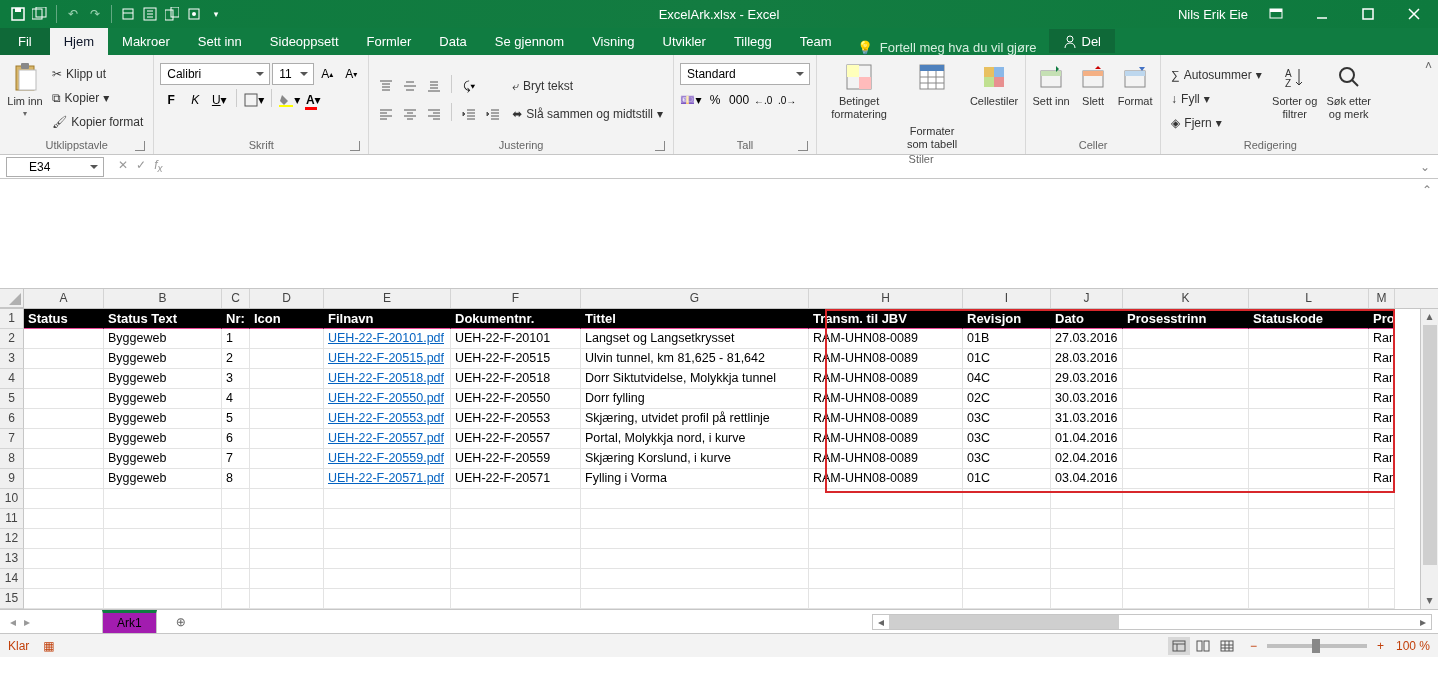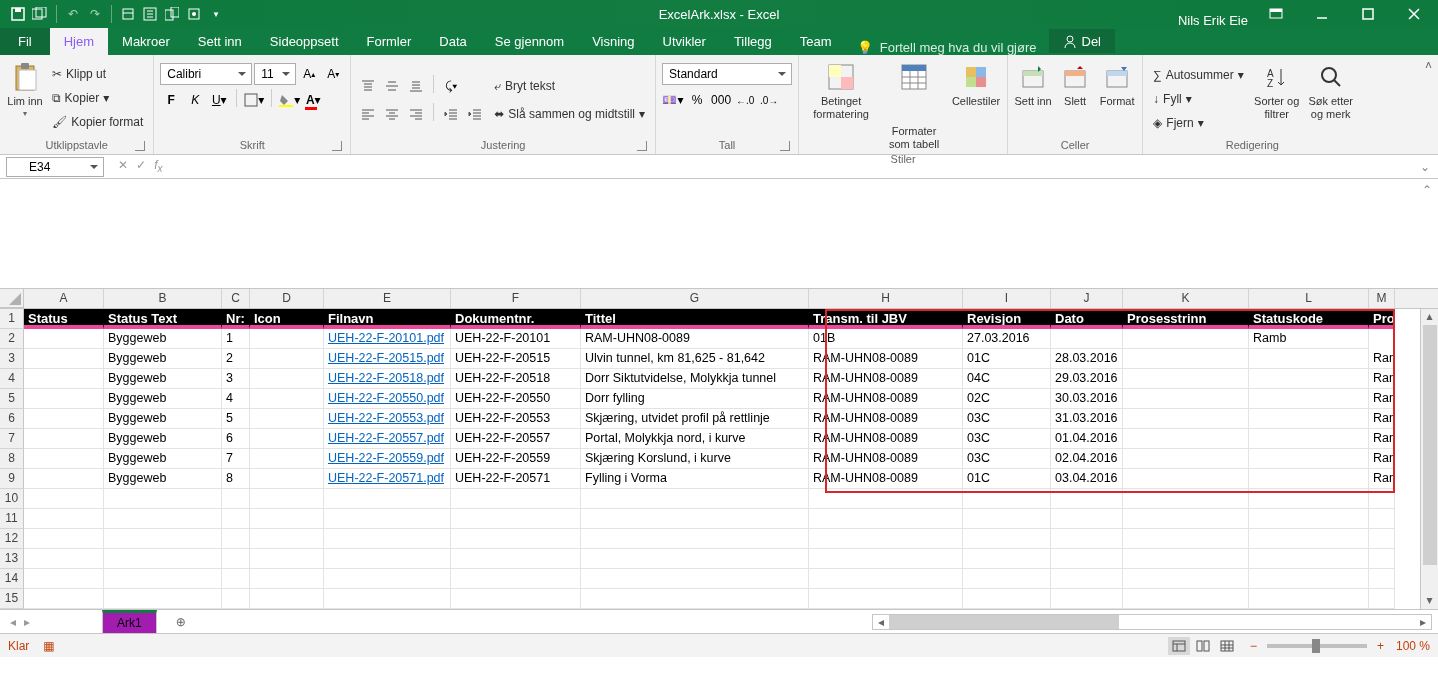--- a/index.html
+++ b/index.html
@@ -4,27 +4,27 @@
 <style>
 * { box-sizing: border-box; margin: 0; padding: 0; font-family: "Segoe UI", Arial, sans-serif; }
 body { background: #fff; width: 1438px; height: 676px; overflow: hidden; font-size: 12px; user-select: none; }
 
 
 .titlebar { height: 28px; background: linear-gradient(to right, #0e7a3e, #137c41, #0e7a3e); color: #fff; display: flex; align-items: center; position: relative; }
 .qat { display: flex; gap: 2px; padding-left: 8px; align-items: center; }
 .qat .ico { width: 20px; height: 20px; display: flex; align-items: center; justify-content: center; }
 .sep { width: 1px; height: 18px; background: rgba(255,255,255,0.35); margin: 0 4px; }
 .title { position: absolute; left: 50%; transform: translateX(-50%); font-size: 13px; }
-.user { margin-left: auto; display: flex; align-items: flex-end; gap: 10px; padding-right: 6px; font-size:13px; }
+.user { margin-left: auto; display: flex; align-items: center; gap: 10px; padding-right: 6px; font-size:13px; }
 .win-btn { width: 36px; height: 28px; display: flex; align-items: center; justify-content: center; }
 
 
 .ribtabs { height: 27px; background: #107c41; display: flex; padding-left: 0; align-items: flex-end; }
 .ribtab { color: #fff; padding: 5px 14px 6px; font-size: 13px; height:27px; display:flex; align-items:center;}
-.ribtab.active { background: #f3f3f3; color: #8b5cf6; }
+.ribtab.active { background: #f3f3f3; color: #0f172a; }
 .ribtab.file { background: #0f6938; padding:5px 18px;}
 .tell { display: flex; align-items: center; gap: 6px; padding: 0 12px; color: #d6efe0; font-size:13px;}
 .share { margin-left: auto; color: #fff; display:flex; align-items:center; gap:5px; padding:0 14px; background:#0f6938; height:24px; margin:1px 21px 2px 0; font-size:13px;}
 
 
 .ribbon { height: 100px; background: #f3f3f3; border-bottom: 1px solid #c6c6c6; display: flex; }
 .group { border-right: 1px solid #d8d8d8; padding: 4px 6px 0; display: flex; flex-direction: column; }
 .group-body { flex: 1; display: flex; gap: 4px; }
 .group-label { text-align: center; font-size: 11px; color: #666; padding: 2px 0 3px; position:relative;}
 .group-label .dlaunch{ position:absolute; right:2px; bottom:3px; width:10px; height:10px; border:1px solid #888; border-top:none; border-left:none;}
@@ -50,21 +50,21 @@
 .expand .vd{position:absolute; right:6px; top:4px; color:#888;}
 .colhdrs{display:grid; grid-template-columns: 24px 80px 118px 28px 74px 127px 130px 228px 154px 88px 72px 126px 120px 26px; height:20px; background:#f0f0f0; border-bottom:1px solid #c6c6c6;}
 .colhdrs .ch{border-right:1px solid #d4d4d4; text-align:center; font-size:12px; color:#444; line-height:19px;}
 .corner{background:#f0f0f0; border-right:1px solid #c6c6c6; border-bottom:1px solid #c6c6c6; position:relative;}
 .corner::after{content:""; position:absolute; right:2px; bottom:2px; width:0; height:0; border:6px solid transparent; border-right-color:#b0b0b0; border-bottom-color:#b0b0b0;}
 
 .rows{max-height:308px; overflow:hidden;}
 .row{display:grid; grid-template-columns: 24px 80px 118px 28px 74px 127px 130px 228px 154px 88px 72px 126px 120px 26px; height:20px;}
 .rh{background:#f0f0f0; border-right:1px solid #c6c6c6; border-bottom:1px solid #d4d4d4; text-align:center; font-size:12px; color:#444; line-height:19px;}
 .cell{border-right:1px solid #e3e3e3; border-bottom:1px solid #e3e3e3; padding:0 4px; font-size:12.5px; line-height:19px; white-space:nowrap; overflow:hidden;}
-.hdr .cell{background:#000; color:#fff; font-weight:bold; font-size:13px; border-right:1px solid #000; border-bottom:4px solid #ec4899;}
+.hdr .cell{background:#000; color:#fff; font-weight:bold; font-size:13px; border-right:1px solid #000; border-bottom:1px solid #ec4899;}
 .link{color:#0563c1; text-decoration:underline;}
 .highlight{position:absolute; border:2px solid #d8272b; pointer-events:none;}
 
 
 .tabs{height:24px; border-top:1px solid #c6c6c6; display:flex; align-items:center; background:#fff;}
 .tabctrl{width:100px; display:flex; gap:8px; padding-left:10px; color:#999;}
 .sheettab{padding:3px 14px; border:1px solid #c6c6c6; border-top:3px solid #107c41; background:#a21caf; font-size:12px; margin-left:2px;}
 .addsheet{width:24px; text-align:center; color:#666; margin-left:12px;}
 .hsbar{ margin-left:auto; width:560px; height:16px; border:1px solid #c6c6c6; position:relative; margin-right:6px;}
 .hsbar .thumb{position:absolute; left:0; width:230px; height:100%; background:#cfcfcf;}
@@ -205,21 +205,21 @@
             <span>Kopier format</span>
           </div>
       </div>
     </div>
     <div class="group-label"><span>Utklippstavle</span><span class="dlaunch"></span></div>
   </div>
 
   <div class="group">
     <div class="group-body" style="flex-direction:column; gap:4px; padding-top:4px;">
       <div class="iconrow">
-        <div class="sel" style="width:92px;">
+        <div class="sel" style="width:110px;">
             <span>Calibri</span>
           </div>
         <div class="sel" style="width:42px;">
             <span>11</span>
           </div>
         <div class="ib">A<sup style="font-size:8px;">▴</sup></div>
         <div class="ib">A<sup style="font-size:8px;">▾</sup></div>
       </div>
       <div class="iconrow">
         <div class="ib">
@@ -484,20 +484,21 @@
         <div class="cell">Pro</div>
       </div>
   <div class="row">
         <div class="rh">2</div>
         <div class="cell"></div>
         <div class="cell">Byggeweb</div>
         <div class="cell">1</div>
         <div class="cell"></div>
         <div class="cell"><span class="link">UEH-22-F-20101.pdf</span></div>
         <div class="cell">UEH-22-F-20101</div>
+        <div class="cell">Langset og Langsetkrysset</div>
         <div class="cell">RAM-UHN08-0089</div>
         <div class="cell">01B</div>
         <div class="cell">27.03.2016</div>
         <div class="cell"></div>
         <div class="cell"></div>
         <div class="cell">Ramb</div>
       </div>
       <div class="row">
         <div class="rh">3</div>
         <div class="cell"></div>

